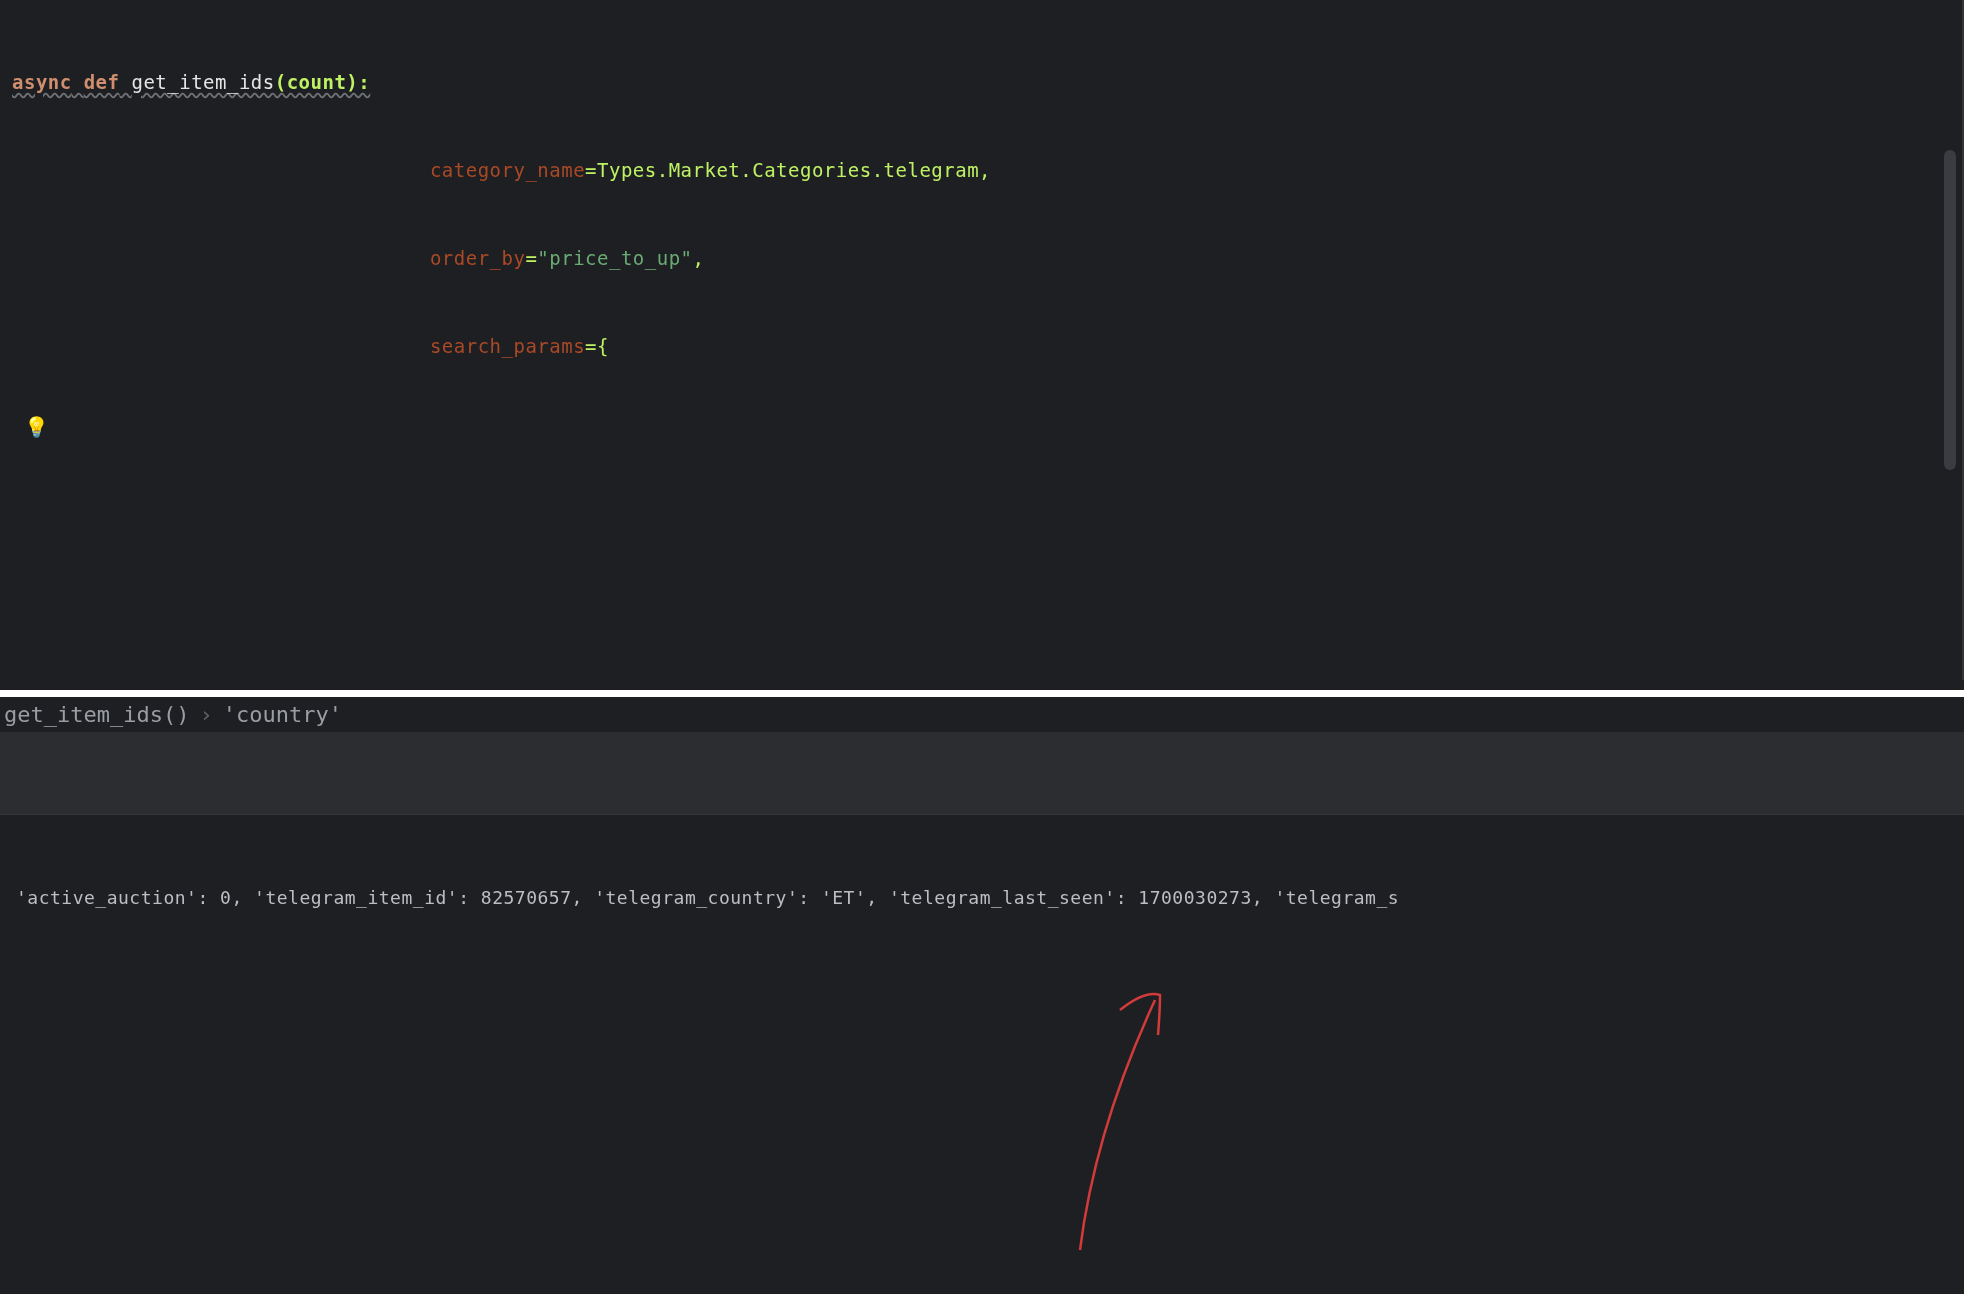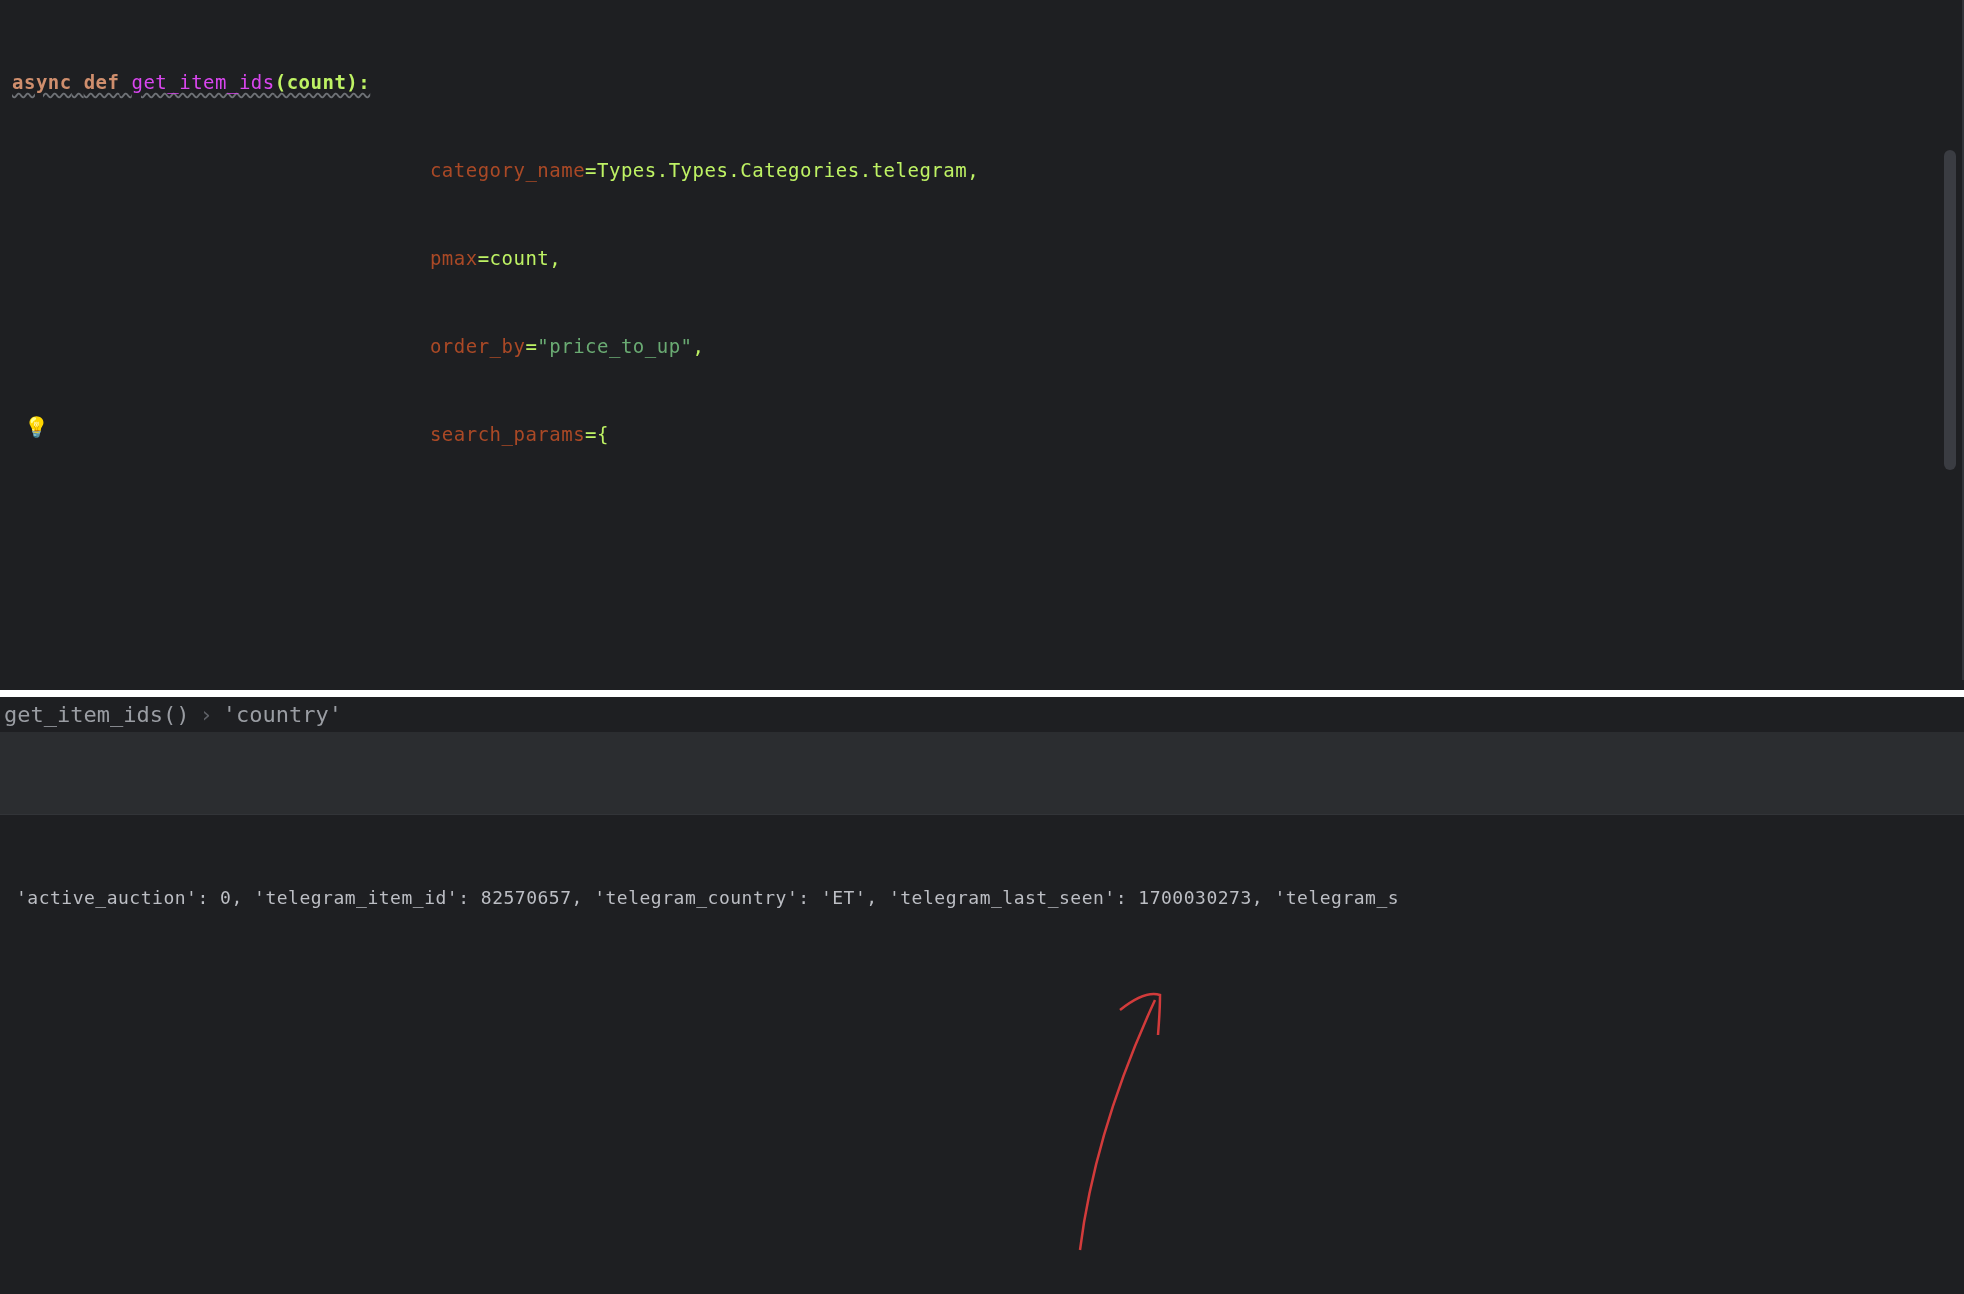--- a/index.html
+++ b/index.html
@@ -50,21 +50,21 @@
     left: 12px;
     top: 16px;
     white-space: pre;
     line-height: 44px;
     letter-spacing: 0.5px;
   }
   .line {
     height: 44px;
   }
   .kw-orange { color: #cf8e6d; }
-  .fn-name-def { color: #d946ef; text-decoration: underline wavy #6f7277; text-underline-offset: 3px; }
+  .fn-name-def { color: #e5e5e5; text-decoration: underline wavy #6f7277; text-underline-offset: 3px; }
   .underline-warn { text-decoration: underline wavy #6f7277; text-underline-offset: 3px; font-weight: bold; }
   .param { color: #aa4926; }
   .string { color: #6aab73; }
   .ident { color: #bef264; }
   .scrollbar-v {
     position: absolute;
     right: 8px;
     top: 150px;
     width: 12px;
     height: 320px;
@@ -135,22 +135,21 @@
 </head>
 <body>
 
 <div class="editor-pane">
   <div class="code-area">
     <div class="gutter">
       <span class="bulb-icon">💡</span>
     </div>
     <div class="code-lines">
 <div class="line"><span class="kw-orange underline-warn">async</span><span class="underline-warn"> </span><span class="kw-orange underline-warn">def</span><span class="underline-warn"> </span><span class="fn-name-def">get_item_ids</span><span class="ident underline-warn">(count):</span></div>
-<div class="line"><span>                                   </span><span class="param">category_name</span><span class="ident">=Types.Types.Categories.telegram,</span></div>
-<div class="line"><span>                                   </span><span class="param">pmax</span><span class="ident">=count,</span></div>
+<div class="line"><span>                                   </span><span class="param">category_name</span><span class="ident">=Types.Market.Categories.telegram,</span></div>
 <div class="line"><span>                                   </span><span class="param">order_by</span><span class="ident">=</span><span class="string">"price_to_up"</span><span class="ident">,</span></div>
 <div class="line"><span>                                   </span><span class="param">search_params</span><span class="ident">={</span></div>
 <div class="line"></div>
 
 
 
 
 
 
 

